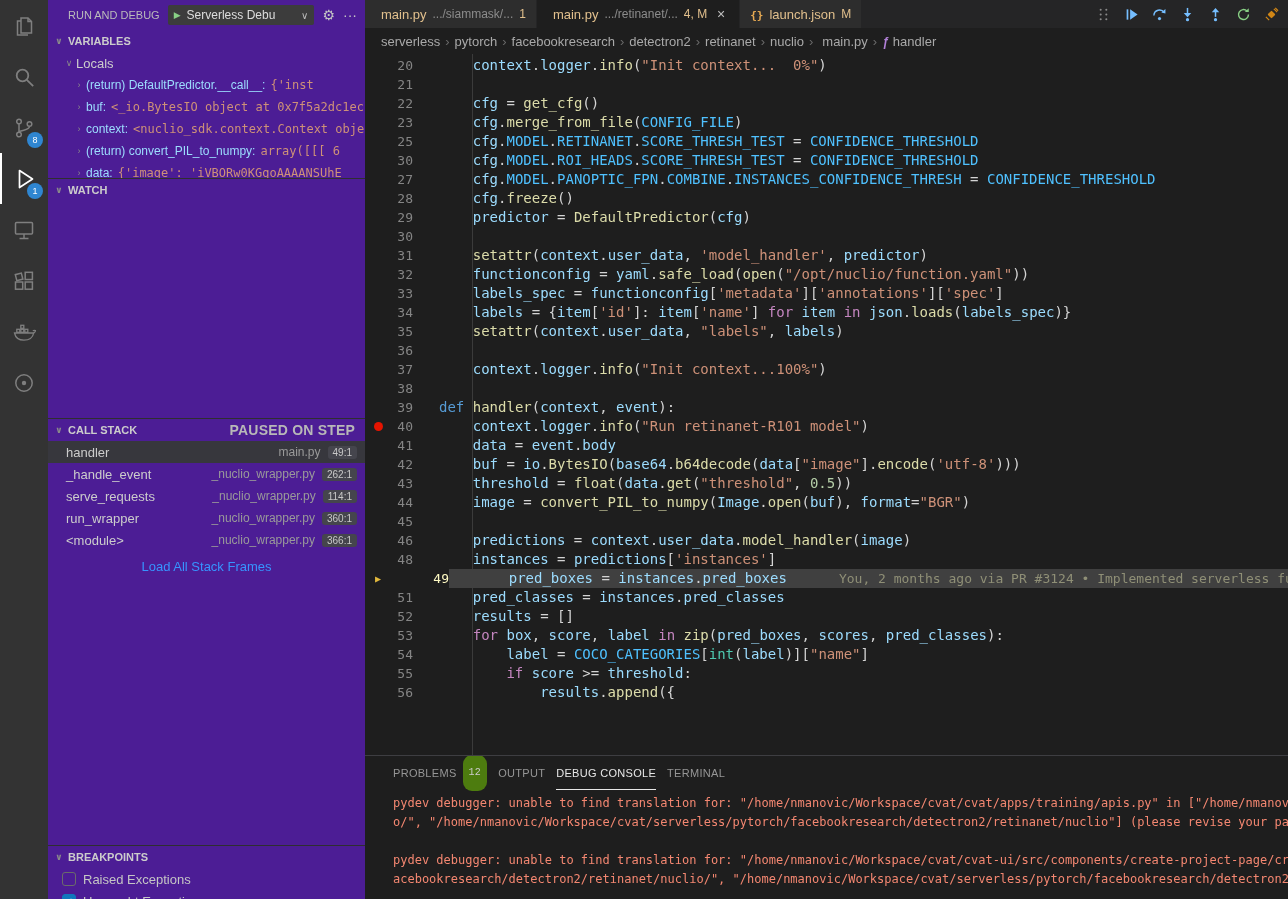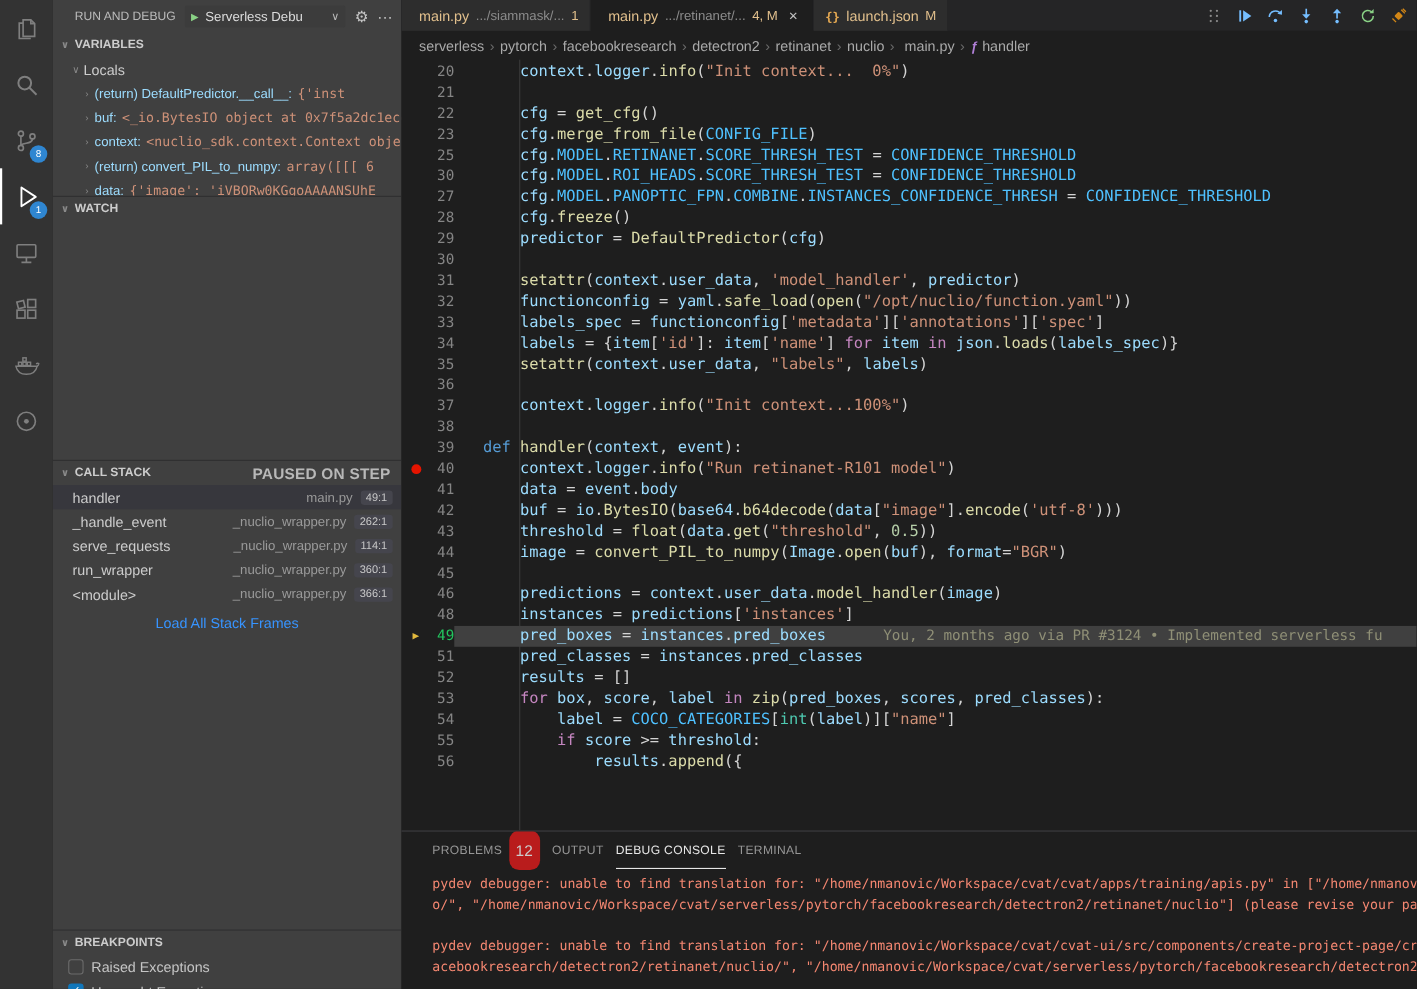--- a/index.html
+++ b/index.html
@@ -15,21 +15,21 @@
 
   
   .activitybar { width:48px; background:#333333; flex-shrink:0; display:flex; flex-direction:column; }
   .act-item { width:48px; height:51px; position:relative; display:flex; align-items:center; justify-content:center; color:#7f7f7f; cursor:pointer; }
   .act-item.active { color:#ffffff; border-left:2px solid #ffffff; }
   .act-item svg { width:24px; height:24px; display:block; }
   .abadge { position:absolute; right:5px; bottom:5px; min-width:16px; height:16px; border-radius:9px;
     background:#2f86d1; color:#fff; font-size:9px; line-height:16px; text-align:center; padding:0 2px; }
 
   
-  .sidebar { width:317px; background:#404040; flex-shrink:0; display:flex; flex-direction:column; overflow:hidden; }
+  .sidebar { width:317px; background:#4c1d95; flex-shrink:0; display:flex; flex-direction:column; overflow:hidden; }
   .sb-header { height:30px; display:flex; align-items:center; padding:0 8px 0 20px; gap:8px; flex-shrink:0; }
   .sb-title { font-size:11px; color:#bbbbbb; white-space:nowrap; }
   .launch-picker { flex:1; height:20px; background:#3c3c3c; border-radius:2px; display:flex; align-items:center;
     padding:0 6px; gap:6px; min-width:0; cursor:pointer; }
   .launch-play { color:#89d185; font-size:9px; }
   .launch-label { flex:1; font-size:12px; color:#dddddd; white-space:nowrap; overflow:hidden; }
   .launch-chev { color:#bbbbbb; font-size:10px; }
   .sb-gear, .sb-more { color:#c5c5c5; font-size:14px; cursor:pointer; }
   .section { overflow:hidden; border-top:1px solid #2f2f30; }
   .sec-variables { height:148px; border-top:none; }
@@ -81,34 +81,34 @@
   .fnicon { color:#b180d7; font-style:italic; font-weight:bold; font-size:12px; }
 
   .code-area { flex:1; position:relative; overflow:hidden; padding-top:2px; }
   .indent-guide { position:absolute; left:107px; top:0; bottom:0; width:1px; background:#3b3b3b; }
   .code-row { display:flex; height:19px; line-height:19px; font-size:14px;
               font-family:"DejaVu Sans Mono","Liberation Mono",monospace; position:relative; }
   .glyph { width:26px; flex-shrink:0; display:flex; align-items:center; justify-content:center; }
   .bp-dot { width:9px; height:9px; border-radius:50%; background:#e51400; }
   .frame-arrow { color:#e2b93d; font-size:10px; }
   .num { width:22px; flex-shrink:0; text-align:right; color:#858585; font-size:13px; }
-  .code-row.current .num { color:#22c55e; }
+  .code-row.current .num { color:#fef9c3;margin-left:36px; }
   .ctext { flex:1; padding-left:26px; white-space:pre; overflow:hidden; }
   .code-row.current .ctext { background:#404040; }
   .blame { color:#8f8f76; margin-left:52px; font-size:13px; }
   .tk-p{color:#d4d4d4}.tk-v{color:#9cdcfe}.tk-f{color:#dcdcaa}.tk-s{color:#ce9178}
   .tk-k{color:#c586c0}.tk-d{color:#569cd6}.tk-c{color:#4fc1ff}.tk-n{color:#b5cea8}.tk-t{color:#4ec9b0}
 
   
   .panel { height:144px; border-top:1px solid #3e3e42; flex-shrink:0; display:flex; flex-direction:column; overflow:hidden; }
   .panel-tabs { height:34px; display:flex; align-items:center; gap:11px; padding-left:28px; flex-shrink:0; }
   .ptab { height:34px; line-height:34px; font-size:11px; letter-spacing:.3px; color:#969696; cursor:pointer;
           display:flex; align-items:center; gap:6px; border-bottom:1px solid transparent; }
   .ptab.active { color:#e7e7e7; border-bottom-color:#e7e7e7; }
-  .pbadge { background:#b91c1c; color:#cccccc; border-radius:9px; font-size:14px; padding:1px 6px; }
+  .pbadge { background:#4d7c0f; color:#cccccc; border-radius:9px; font-size:10px; padding:1px 6px;font-family:Liberation Mono, monospace; }
   .panel-content { flex:1; padding:4px 0 0 28px; overflow:hidden; }
   .pline { height:19px; line-height:19px; white-space:pre; overflow:hidden; font-size:12px;
            font-family:"DejaVu Sans Mono","Liberation Mono",monospace; color:#f48771; }
 </style>
 </head>
 <body>
 
 <div class="app">
 
   <div class="activitybar">

